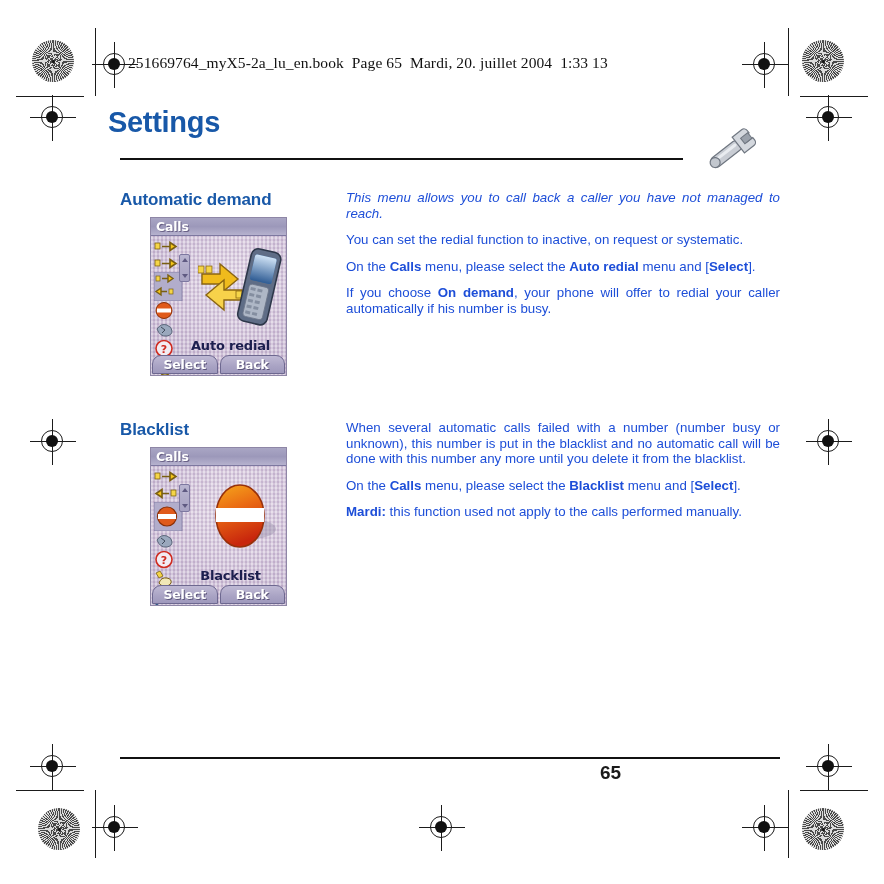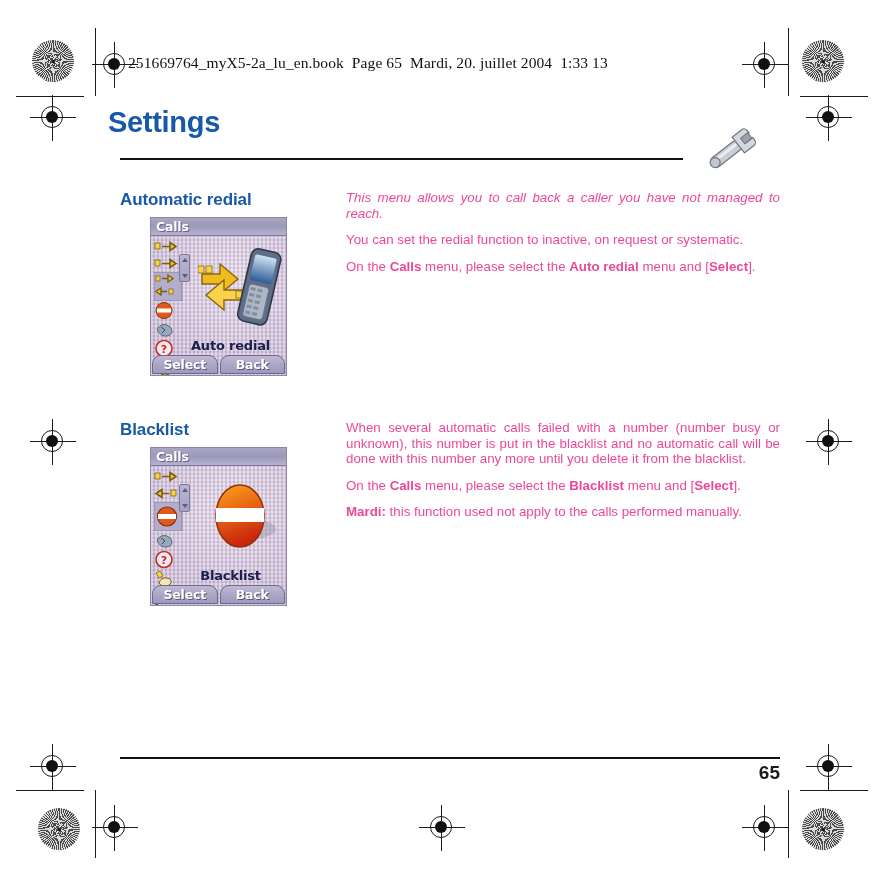--- a/index.html
+++ b/index.html
@@ -142,21 +142,21 @@
 
   .sec-heading {
     font-size: 17px;
     font-weight: bold;
     color: #1858a8;
     margin: 0 0 8px 0;
     letter-spacing: -0.1px;
   }
 
   .para {
-    color: #ec4899;
+    color: #1d4ed8;
     font-size: 13.3px;
     line-height: 15.6px;
     text-align: justify;
     margin: 0 0 11px 0;
   }
   .para:last-child { margin-bottom: 0; }
   .para.italic { font-style: italic; }
   .para b { font-weight: bold; }
 
   
@@ -279,21 +279,21 @@
     top: 757px;
     width: 660px;
     height: 1.6px;
     background: #111;
   }
   .page-number {
     position: absolute;
     left: 600px;
     top: 762px;
     width: 180px;
-    text-align: right;
+    text-align: left;
     font-size: 19px;
     font-weight: bold;
     color: #1b1b1b;
     font-family: "Liberation Sans", sans-serif;
   }
 </style>
 </head>
 <body>
 
 <div class="crop-line" style="left:95px; top:28px; width:1.4px; height:68px;"></div>
@@ -393,21 +393,21 @@
       <path d="M38 12 h12 a4 4 0 0 1 4 4 v3 h-8 v6 h8 v3 a4 4 0 0 1 -4 4 h-12 z" fill="#d4d8de" stroke="#6f7680" stroke-width="1.2"></path>
       <rect x="44" y="18" width="9" height="7" fill="#9aa1ab" stroke="#6f7680" stroke-width="1"></rect>
       <circle cx="9" cy="21.5" r="5" fill="#c2c7ce" stroke="#6f7680" stroke-width="1.2"></circle>
     </g>
   </svg>
 </div>
 
 <div class="section section-1">
 
   <div class="col-left">
-    <div class="sec-heading">Automatic redial</div>
+    <div class="sec-heading">Automatic demand</div>
 
     <div class="phone-shot" style="margin-left:31px;">
       <div class="wallpaper"></div>
 
       <div class="titlebar">
         <span>Calls</span>
       </div>
 
       <div class="iconrail">
         <div class="rail-item">
@@ -525,20 +525,23 @@
   <div class="col-right">
     <p class="para italic">
       <span>This menu allows you to call back a caller you have not managed to reach.</span>
     </p>
     <p class="para">
       <span>You can set the redial function to inactive, on request or systematic.</span>
     </p>
     <p class="para">
       <span>On the </span><b>Calls</b><span> menu, please select the </span><b>Auto redial</b><span> menu and [</span><b>Select</b><span>].</span>
     </p>
+    <p class="para">
+      <span>If you choose </span><b>On demand</b><span>, your phone will offer to redial your caller automatically if his number is busy.</span>
+    </p>
   </div>
 </div>
 
 <div class="section section-2">
 
   <div class="col-left">
     <div class="sec-heading">Blacklist</div>
 
     <div class="phone-shot" style="margin-left:31px;">
       <div class="wallpaper"></div>

